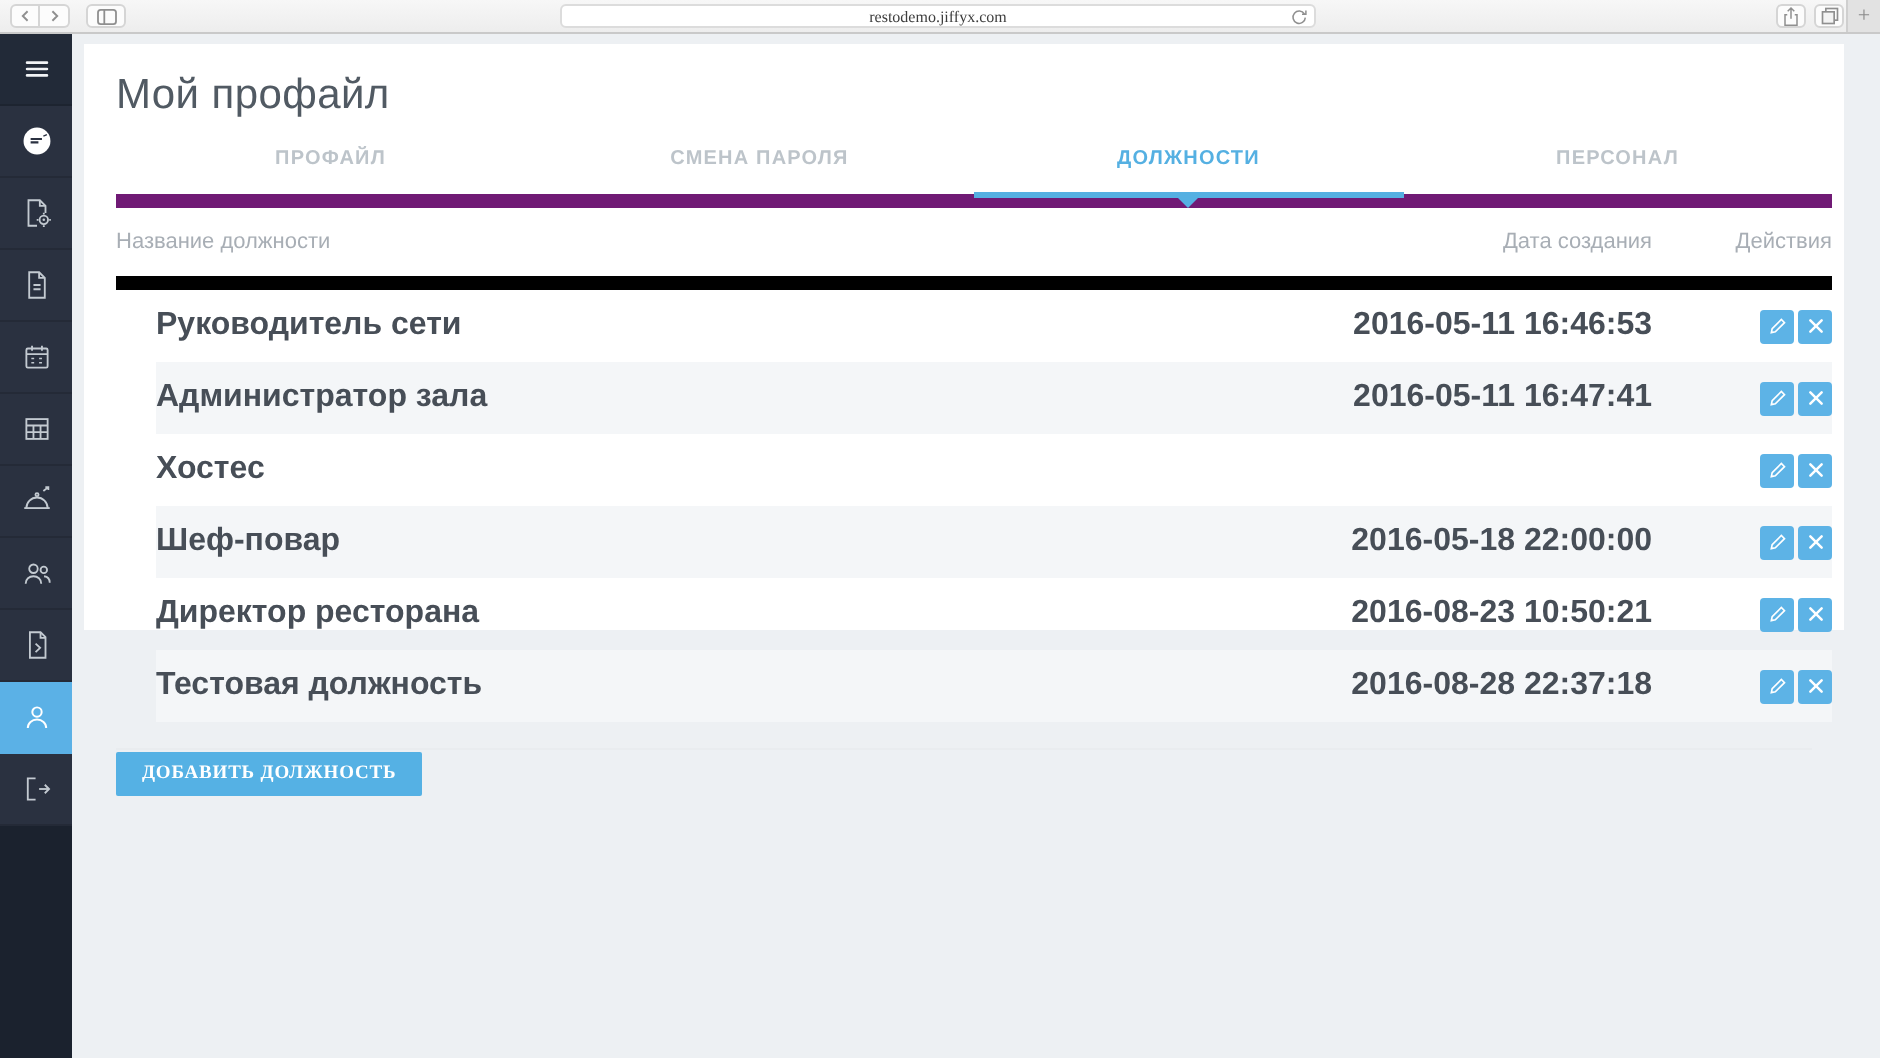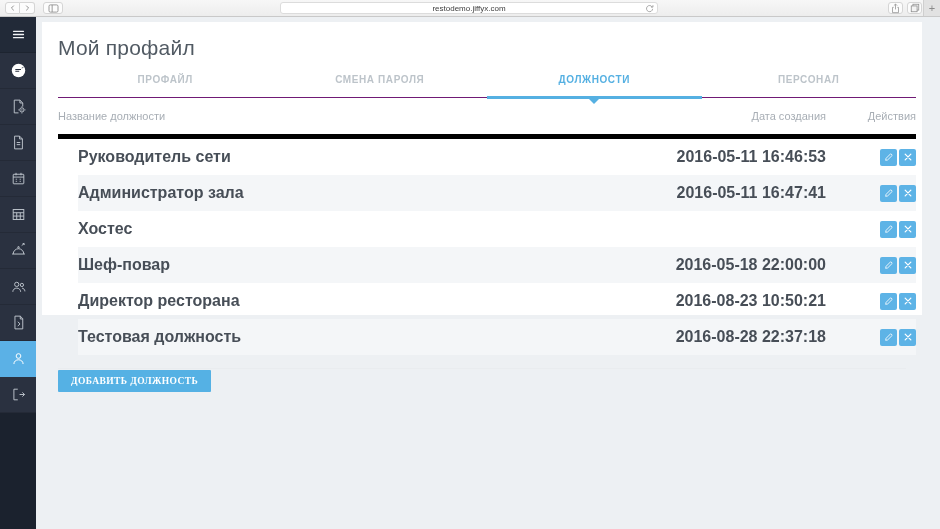--- a/index.html
+++ b/index.html
@@ -13,20 +13,21 @@
 
   
   .browser-bar {
     height: 17px;
     background: linear-gradient(#f7f7f7, #ededed);
     border-bottom: 1px solid #c9c9c9;
     display: flex;
     align-items: center;
     padding-left: 5px;
     position: relative;
+    font-family: Liberation Serif, serif;
   }
   .chrome-btn {
     height: 12px; min-width: 15px;
     background: #fcfcfc;
     border: 1px solid #d5d5d5;
     border-radius: 3px;
     display: inline-flex; align-items: center; justify-content: center;
     color: #8f8f8f; cursor: pointer;
   }
   .nav-group { display: inline-flex; }
@@ -73,40 +74,40 @@
   
   .main { flex: 1; padding: 5px 18px 0 6px; }
   .card { background: #ffffff; height: 293px; padding: 10px 6px 0 16px; }
 
   .page-title {
     font-size: 21px; font-weight: 400; color: #515a63;
     letter-spacing: .2px; margin: 4px 0 8px 0;
   }
 
   
-  .tabs { display: flex; border-bottom: 1px solid #701a75; }
+  .tabs { display: flex; border-bottom: 7px solid #701a75; }
   .tab {
     flex: 1; text-align: center; position: relative;
     font-size: 10px; font-weight: 700; letter-spacing: .6px;
     color: #bdc4ca; padding: 6px 0 12px 0; cursor: pointer;
   }
   .tab.active { color: #55b0e2; }
   .tab.active::after {
     content: ""; position: absolute; left: 0; right: 0; bottom: -2px;
     height: 3px; background: #55b0e2;
   }
   .tab.active::before {
     content: ""; position: absolute; left: 50%; margin-left: -5px; bottom: -12px;
     border: 5px solid transparent; border-top-color: #55b0e2;
   }
 
   
   .thead {
     display: flex; align-items: center; height: 41px;
-    border-bottom: 5px solid #000000;
+    border-bottom: 7px solid #000000;
     font-size: 11px; color: #a8aeb5;
   }
   .col-name { width: 331px; flex: none; }
   .col-date { flex: 1; text-align: right; }
   .col-actions { width: 90px; flex: none; text-align: right; }
   .trow {
     display: flex; align-items: center; height: 36px;
     font-size: 16px; font-weight: 700; color: #474e57; margin-left: 20px;
   }
   .trow:nth-child(even) { background: #f4f6f8; }

